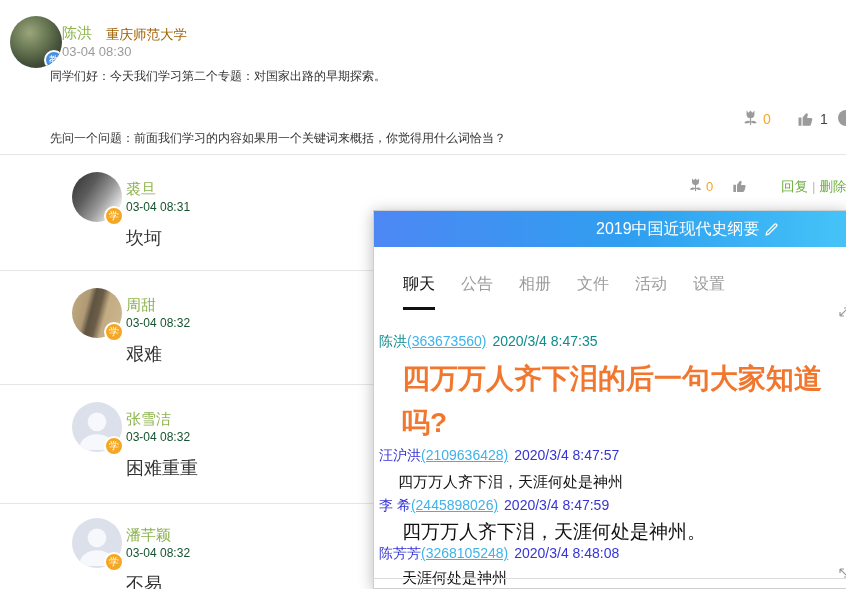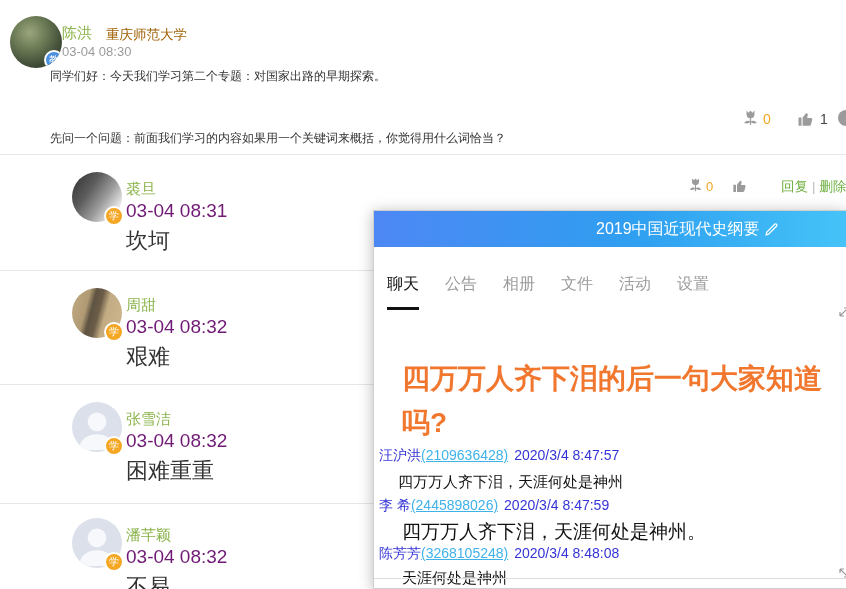--- a/index.html
+++ b/index.html
@@ -24,35 +24,35 @@
   .t-line{left:50px;color:#333;font-size:12px;}
   .count-orange{color:#f5a623;font-size:14px;}
   .count-dark{color:#444;font-size:14px;}
   .divider{left:0;width:846px;height:1px;background:#e6e6e6;}
 
   .reply-avatar{left:72px;width:50px;height:50px;border-radius:50%;overflow:hidden;}
   .av-qiu{background:linear-gradient(125deg,#2f2f2f 0%,#5c5c5c 35%,#9a9a9a 60%,#ececec 85%);}
   .av-zhou{background:linear-gradient(105deg,#c3ac83 0%,#b09a74 30%,#5f5442 40%,#6b5d48 52%,#c3ac83 64%,#cdb78f 100%);}
   .av-default{background:#dce0ea;display:flex;align-items:center;justify-content:center;}
   .r-name{left:126px;color:#8ab34a;font-size:15px;}
-  .r-date{left:126px;color:#701a75;font-size:19px;}
-  .r-msg{left:126px;color:#333;font-size:22px;}
+  .r-date{left:126px;color:#14532d;font-size:12px;}
+  .r-msg{left:126px;color:#333;font-size:18px;}
   .link-green{color:#6cae3e;font-size:13.5px;text-decoration:none;cursor:pointer;}
   .link-sep{color:#bbb;font-size:13.5px;margin:0 4px;}
 
   
   .qq-window{left:373px;top:210px;width:473px;height:379px;background:#fff;
     border:1px solid #cfcfcf;border-right:none;box-sizing:border-box;
     box-shadow:0 2px 14px rgba(0,0,0,.28);}
   .qq-titlebar{position:absolute;left:0;top:0;right:0;height:36px;
     background:linear-gradient(90deg,#4d87f4 0%,#2f9ff0 55%,#45c3f8 100%);}
   .qq-title-wrap{position:absolute;left:222px;top:8px;display:flex;align-items:center;gap:4px;justify-content:center;}
   .qq-title{color:#fff;font-size:16px;white-space:nowrap;}
   .qq-tabs{position:absolute;left:0;top:36px;right:0;height:54px;background:#fff;
-    display:flex;padding:27px 0 0 13px;gap:26px;box-sizing:border-box;}
+    display:flex;padding:27px 0 0 29px;gap:26px;box-sizing:border-box;}
   .tab{font-size:16px;color:#9c9c9c;position:relative;white-space:nowrap;cursor:pointer;}
   .tab.active{color:#111;}
   .tab.active::after{content:"";position:absolute;left:0;right:0;bottom:-9px;height:3px;background:#111;}
   .tab-settings{display:flex;align-items:flex-start;gap:6px;flex-direction:column;}
 
   .chdr{position:absolute;font-size:14px;white-space:nowrap;}
   .chdr.self, .chdr.self .ctime{color:#0e8b8b;}
   .chdr.other, .chdr.other .ctime{color:#3534d6;}
   .chdr a{color:#3fb2ea;text-decoration:underline;cursor:pointer;}
   .ctime{margin-left:6px;}
@@ -162,20 +162,23 @@
     <span class="tab">活动</span>
     <span class="tab tab-settings">
       <span>设置</span>
       <svg width="10" height="7" viewBox="0 0 10 7">
         <polyline points="1,1 5,5.5 9,1" fill="none" stroke="#aaa" stroke-width="1.5"></polyline>
       </svg>
     </span>
   </div>
 
 
+  <div class="chdr self" style="left:5px;top:122px;">
+    <span>陈洪</span><a>(363673560)</a><span class="ctime">2020/3/4 8:47:35</span>
+  </div>
 
   <div class="cmsg big" style="left:28px;top:146px;">四万万人齐下泪的后一句大家知道吗?</div>
 
   <div class="chdr other" style="left:5px;top:236px;">
     <span>汪沪洪</span><a>(2109636428)</a><span class="ctime">2020/3/4 8:47:57</span>
   </div>
   <div class="cmsg" style="left:24px;top:262px;">四万万人齐下泪，天涯何处是神州</div>
 
   <div class="chdr other" style="left:5px;top:286px;">
     <span>李 希</span><a>(2445898026)</a><span class="ctime">2020/3/4 8:47:59</span>

